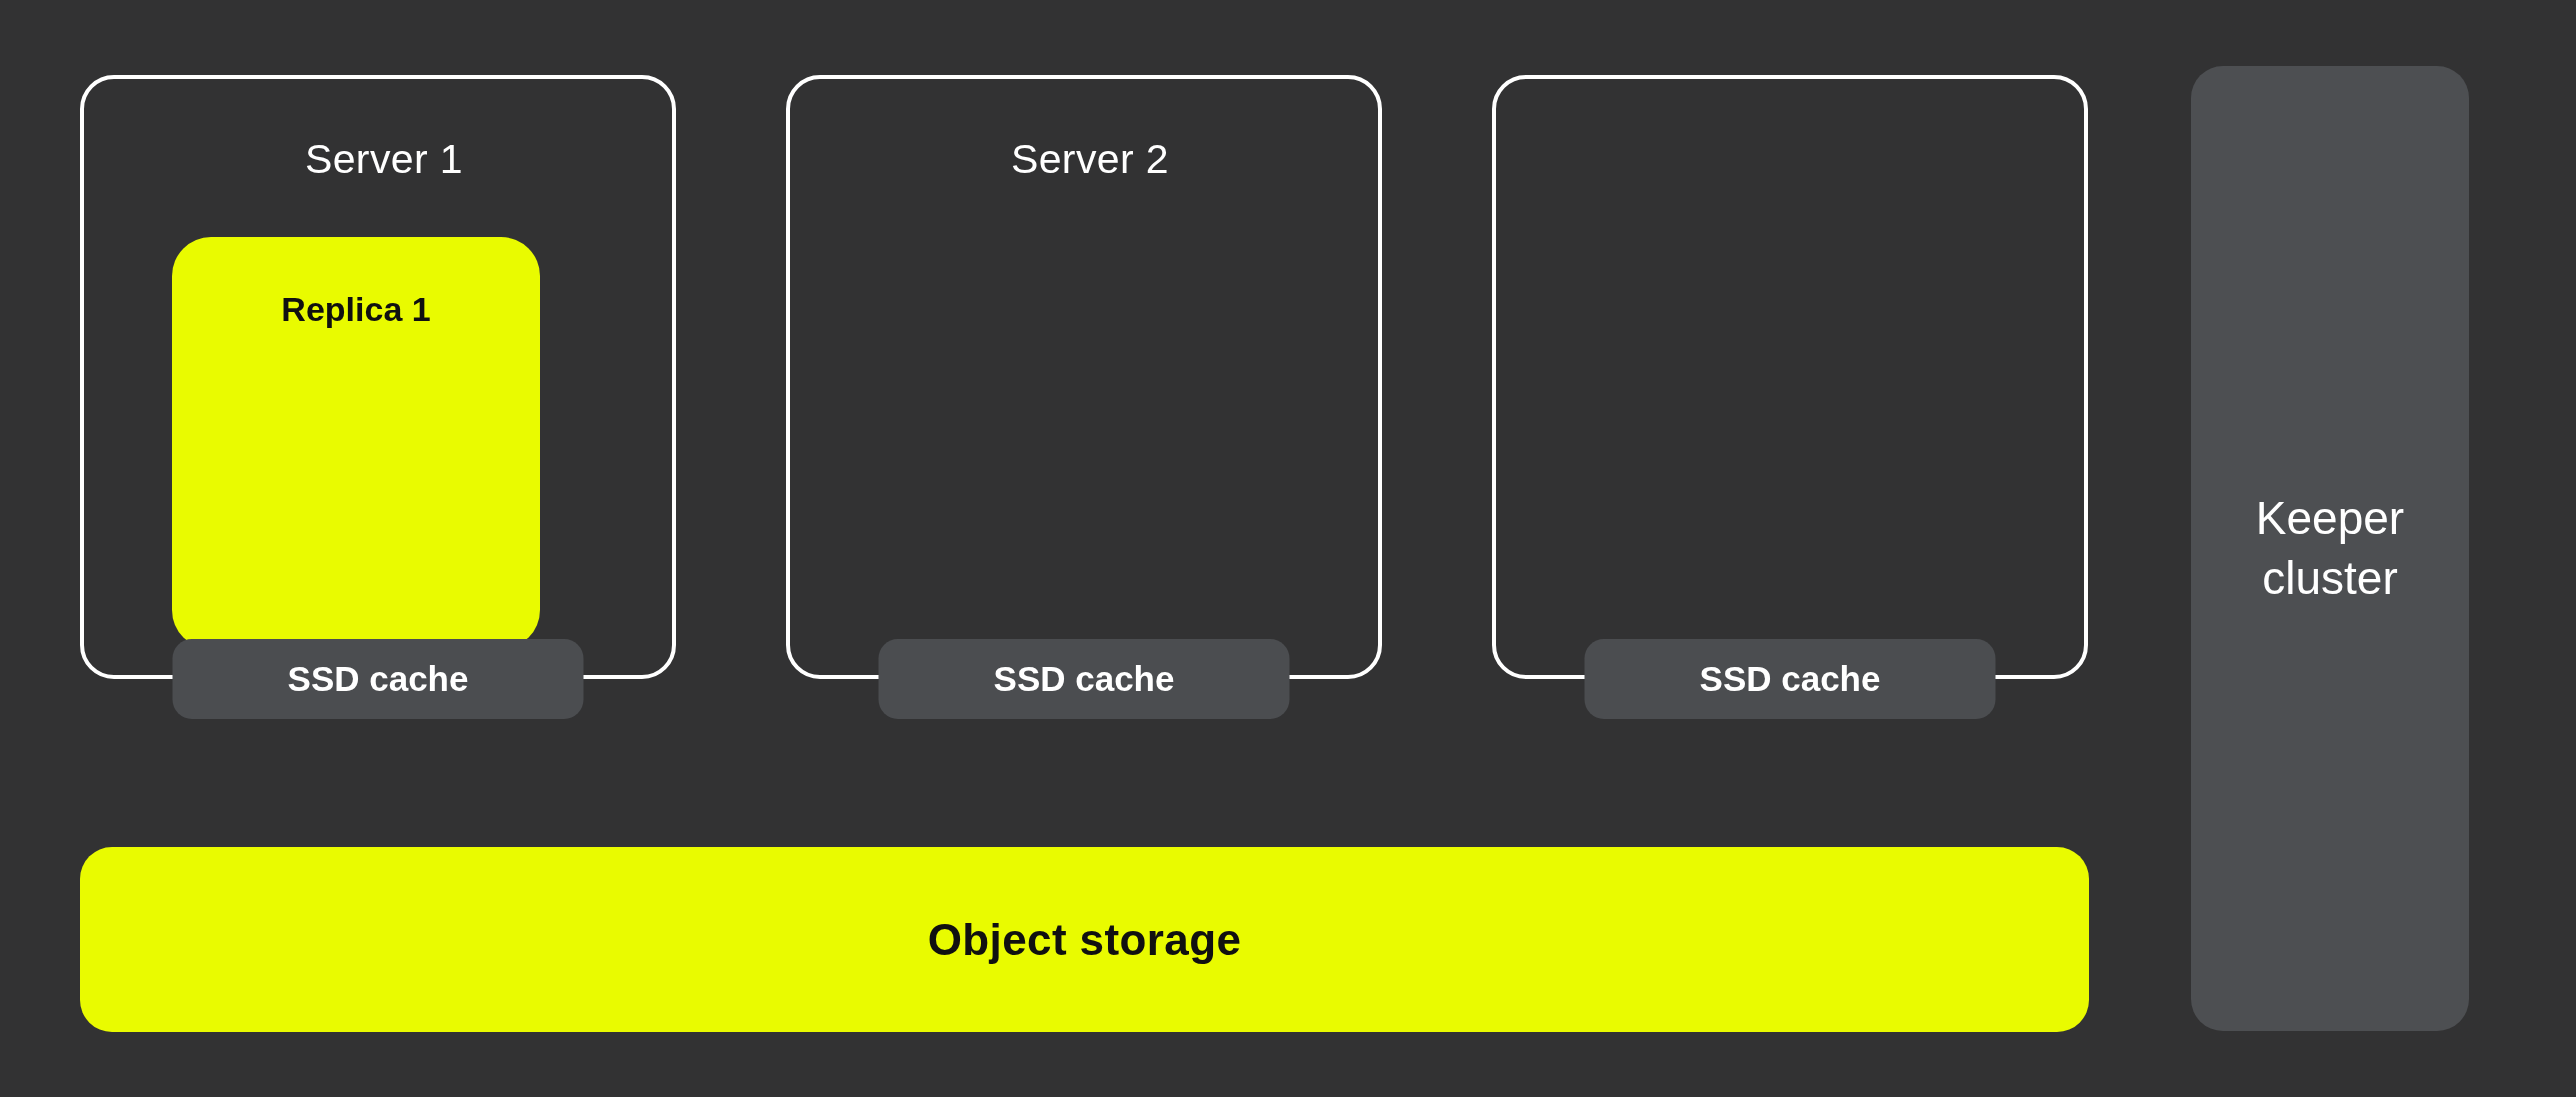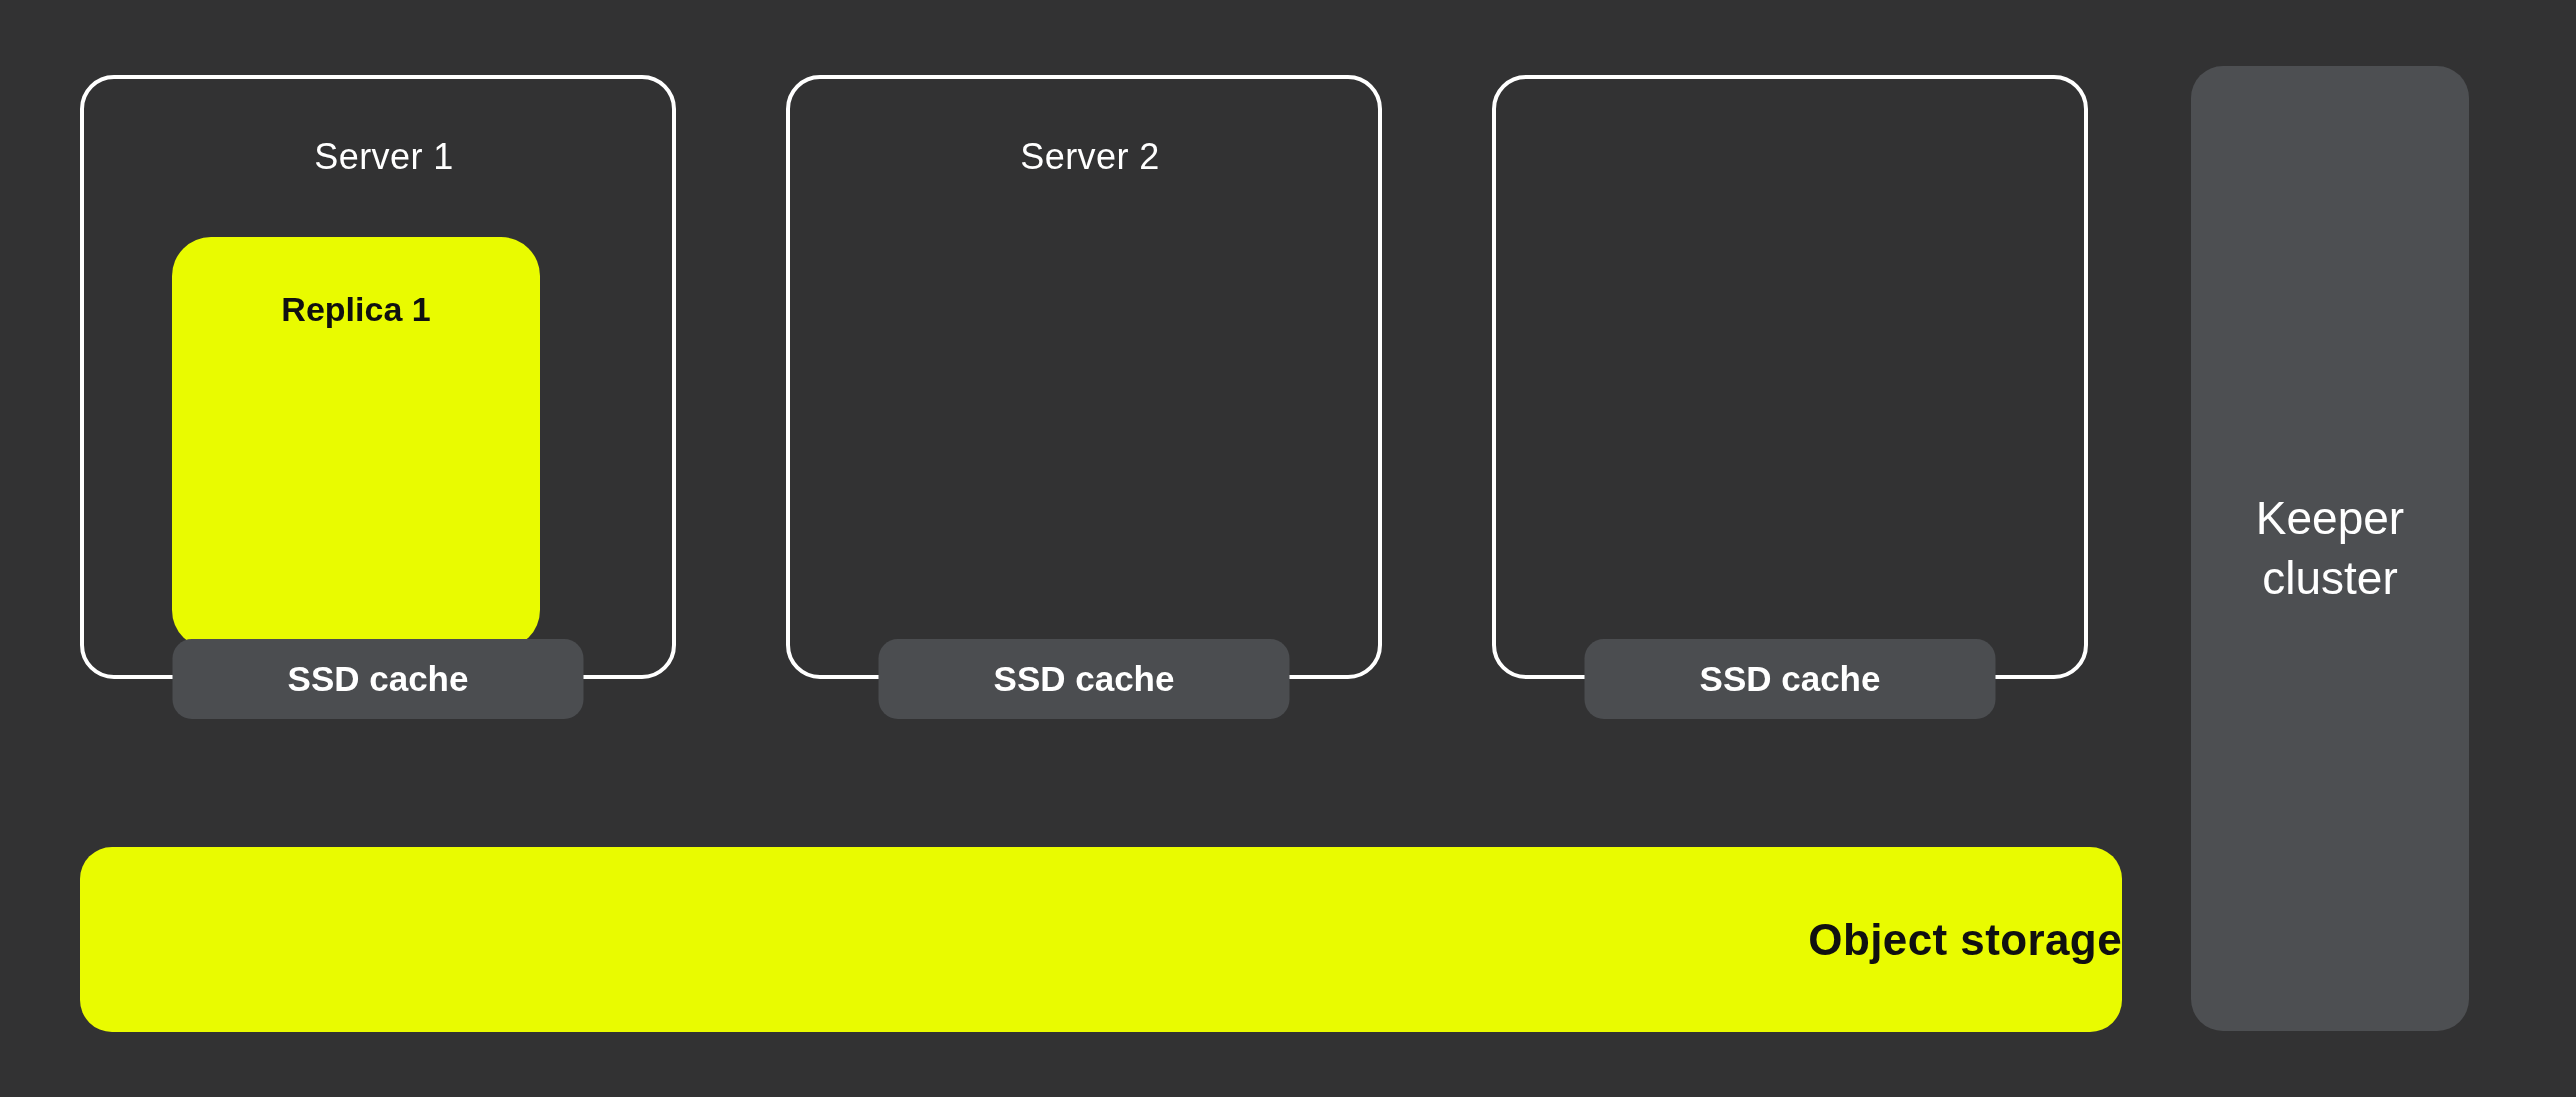--- a/index.html
+++ b/index.html
@@ -21,21 +21,21 @@
     box-sizing: border-box;
   }
   .server-box.s1 { left: 80px; }
   .server-box.s2 { left: 786px; }
   .server-box.s3 { left: 1492px; }
   .server-label {
     position: absolute;
     top: 57px; left: 0; right: 0;
     text-align: center;
     color: var(--text-light, #ffffff);
-    font-size: 36px;
+    font-size: 41px;
     font-weight: 500;
     letter-spacing: 0.4px;
     margin-left: 12px;
   }
   .replica-box {
     position: absolute;
     left: 88px;
     top: 158px;
     width: 368px;
     height: 412px;
@@ -69,26 +69,25 @@
   .object-storage {
     position: absolute;
     left: 80px;
     top: 847px;
     width: 2009px;
     height: 185px;
     background: var(--yellow, #E9FB00);
     border-radius: 32px;
     display: flex;
     align-items: center;
-    justify-content: flex-end;
+    justify-content: center;
     color: var(--text-dark, #101010);
     font-size: 44px;
     font-weight: bold;
     letter-spacing: 0.4px;
-    padding-left: 33px;
   }
   .keeper-cluster {
     position: absolute;
     left: 2191px;
     top: 66px;
     width: 278px;
     height: 965px;
     background: var(--keeper, #4D4F52);
     border-radius: 32px;
     display: flex;

